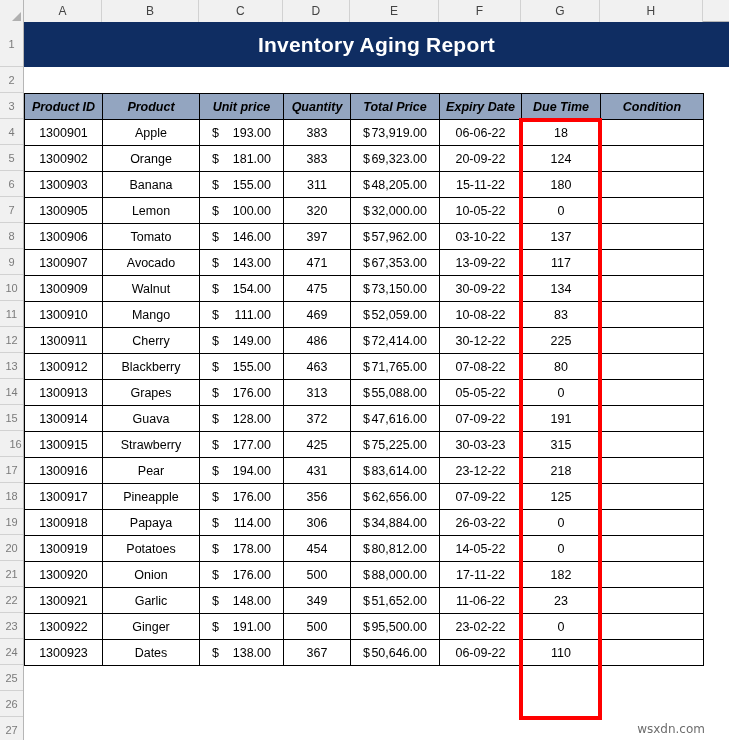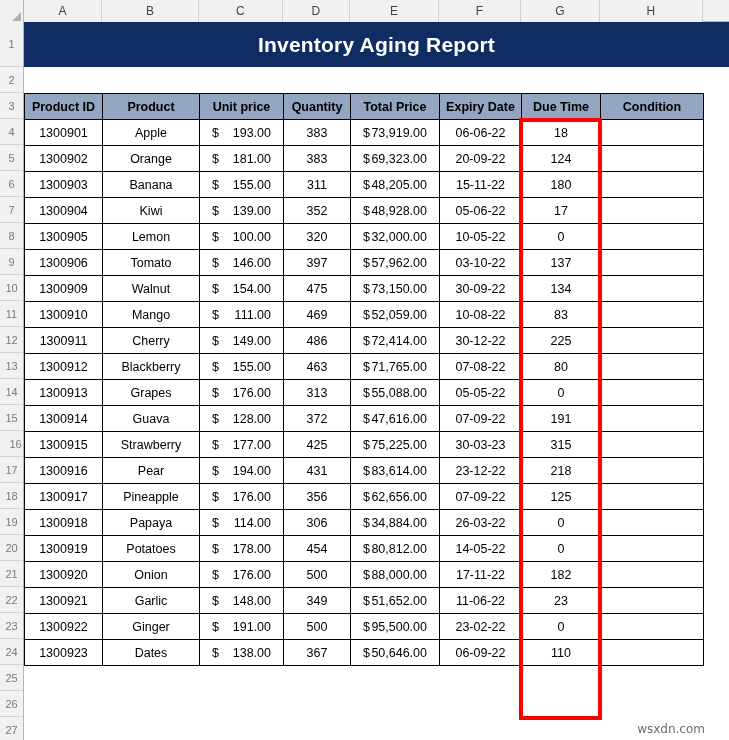--- a/index.html
+++ b/index.html
@@ -123,20 +123,21 @@
     padding: 0 5px;
     overflow: hidden;
     white-space: nowrap;
   }
   table.sheet th {
     background: #93a5c0;
     font-weight: bold;
     text-align: center;
     font-size: 12.5px;
     height: 26px;
+    font-style: italic;
   }
   td.c-id, td.c-prod, td.c-qty, td.c-date, td.c-due {
     text-align: center;
   }
   td.c-cond {
     text-align: center;
   }
   
   td.c-money {
     padding: 0;
@@ -306,40 +307,20 @@
                 <div class="acc">
                   <span class="sym">$</span>
                   <span class="amt">48,205.00</span>
                 </div>
               </td>
               <td class="c-date">15-11-22</td>
               <td class="c-due">180</td>
               <td class="c-cond"></td>
             </tr>
             <tr>
-              <td class="c-id">1300904</td>
-              <td class="c-prod">Kiwi</td>
-              <td class="c-money">
-                <div class="acc">
-                  <span class="sym">$</span>
-                  <span class="amt">139.00</span>
-                </div>
-              </td>
-              <td class="c-qty">352</td>
-              <td class="c-money">
-                <div class="acc">
-                  <span class="sym">$</span>
-                  <span class="amt">48,928.00</span>
-                </div>
-              </td>
-              <td class="c-date">05-06-22</td>
-              <td class="c-due">17</td>
-              <td class="c-cond"></td>
-            </tr>
-            <tr>
               <td class="c-id">1300905</td>
               <td class="c-prod">Lemon</td>
               <td class="c-money">
                 <div class="acc">
                   <span class="sym">$</span>
                   <span class="amt">100.00</span>
                 </div>
               </td>
               <td class="c-qty">320</td>
               <td class="c-money">
@@ -366,20 +347,40 @@
                 <div class="acc">
                   <span class="sym">$</span>
                   <span class="amt">57,962.00</span>
                 </div>
               </td>
               <td class="c-date">03-10-22</td>
               <td class="c-due">137</td>
               <td class="c-cond"></td>
             </tr>
             <tr>
+              <td class="c-id">1300907</td>
+              <td class="c-prod">Avocado</td>
+              <td class="c-money">
+                <div class="acc">
+                  <span class="sym">$</span>
+                  <span class="amt">143.00</span>
+                </div>
+              </td>
+              <td class="c-qty">471</td>
+              <td class="c-money">
+                <div class="acc">
+                  <span class="sym">$</span>
+                  <span class="amt">67,353.00</span>
+                </div>
+              </td>
+              <td class="c-date">13-09-22</td>
+              <td class="c-due">117</td>
+              <td class="c-cond"></td>
+            </tr>
+            <tr>
               <td class="c-id">1300909</td>
               <td class="c-prod">Walnut</td>
               <td class="c-money">
                 <div class="acc">
                   <span class="sym">$</span>
                   <span class="amt">154.00</span>
                 </div>
               </td>
               <td class="c-qty">475</td>
               <td class="c-money">

